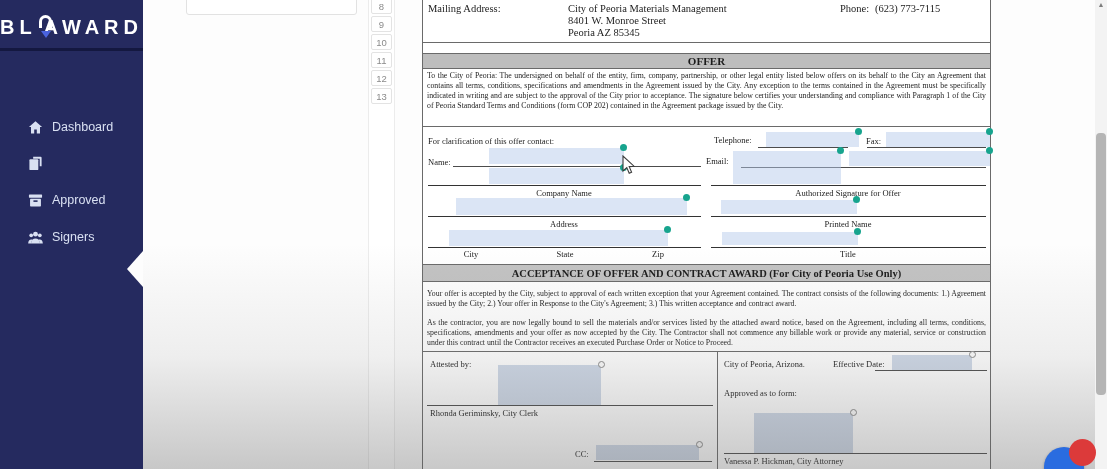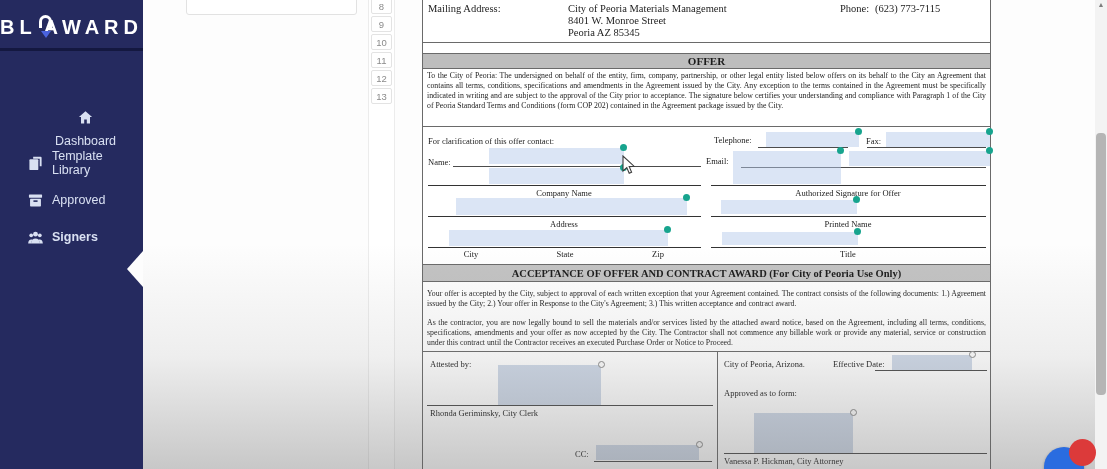--- a/index.html
+++ b/index.html
@@ -74,42 +74,41 @@
     <div class="logo">
       <span>BL</span>
       <span class="logo-u">
         <span class="arch"></span>
         <span class="drop"></span>
       </span>
       <span>AWARD</span>
     </div>
     <div class="logo-divider"></div>
 
-    <div class="nav-item" style="top:110px; height:34px;flex-direction:column;">
+    <div class="nav-item" style="top:110px; height:34px;">
       <svg width="15" height="15" viewBox="0 0 16 16" fill="currentColor">
         <path d="M8 1.2 L15 7.4 H12.8 V14.5 H9.4 V10.2 H6.6 V14.5 H3.2 V7.4 H1 Z"></path>
       </svg>
       <span>Dashboard</span>
     </div>
     <div class="nav-item" style="top:146px; height:34px;">
       <svg width="15" height="15" viewBox="0 0 16 16" fill="currentColor">
         <path d="M5.5 0.8 H13.5 C14.1 0.8 14.5 1.2 14.5 1.8 V11 H12.5 V2.8 H5.5 Z"></path>
         <rect x="1.5" y="3.5" width="9.5" height="11.5" rx="1"></rect>
       </svg>
-      <span>Template Library</span>
     </div>
     <div class="nav-item" style="top:183px; height:34px;">
       <svg width="15" height="15" viewBox="0 0 16 16" fill="currentColor">
         <rect x="1" y="1.5" width="14" height="3.6" rx="0.5"></rect>
         <rect x="2.2" y="6" width="11.6" height="8.5" rx="0.8"></rect>
         <rect x="5.8" y="7.8" width="4.4" height="1.7" fill="#252a5f"></rect>
       </svg>
       <span>Approved</span>
     </div>
-    <div class="nav-item" style="top:220px; height:34px;font-weight:bold;">
+    <div class="nav-item" style="top:220px; height:34px;">
       <svg width="15" height="15" viewBox="0 0 16 16" fill="currentColor">
         <circle cx="8" cy="4.4" r="2.6"></circle>
         <path d="M3.2 14.5 C3.2 10.8 5.3 9 8 9 C10.7 9 12.8 10.8 12.8 14.5 Z"></path>
         <circle cx="3.4" cy="5.6" r="2"></circle>
         <path d="M0.2 14.5 C0.2 11.6 1.6 10.2 3.4 10.2 C4 10.2 4.5 10.3 5 10.6 C3.8 11.7 3.2 13 3.2 14.5 Z"></path>
         <circle cx="12.6" cy="5.6" r="2"></circle>
         <path d="M15.8 14.5 C15.8 11.6 14.4 10.2 12.6 10.2 C12 10.2 11.5 10.3 11 10.6 C12.2 11.7 12.8 13 12.8 14.5 Z"></path>
       </svg>
       <span>Signers</span>
     </div>

